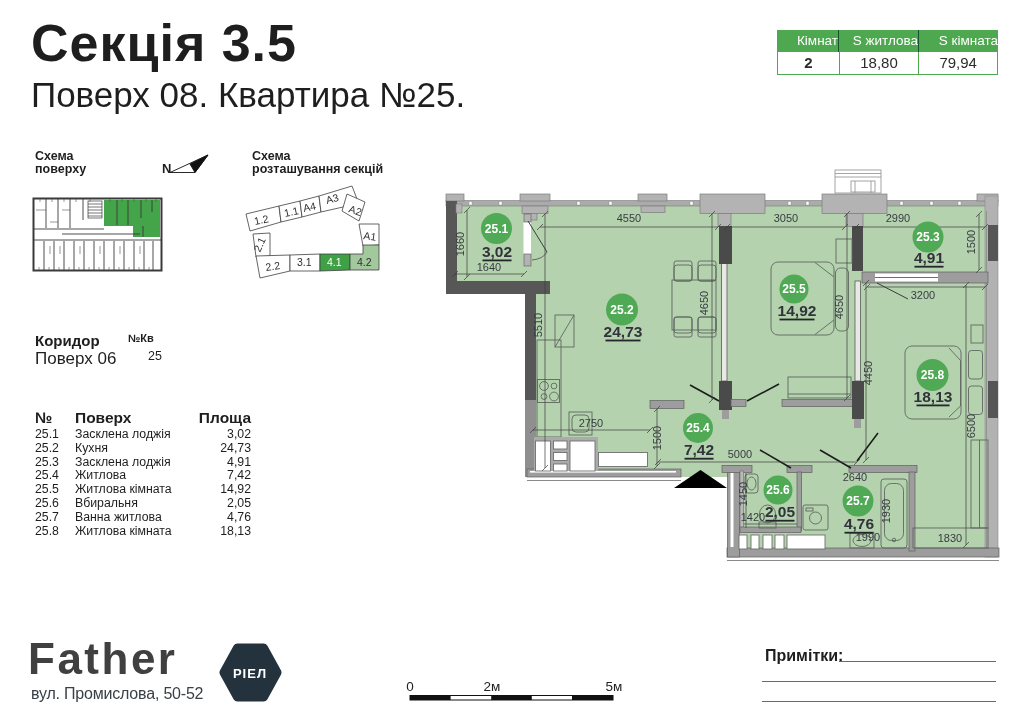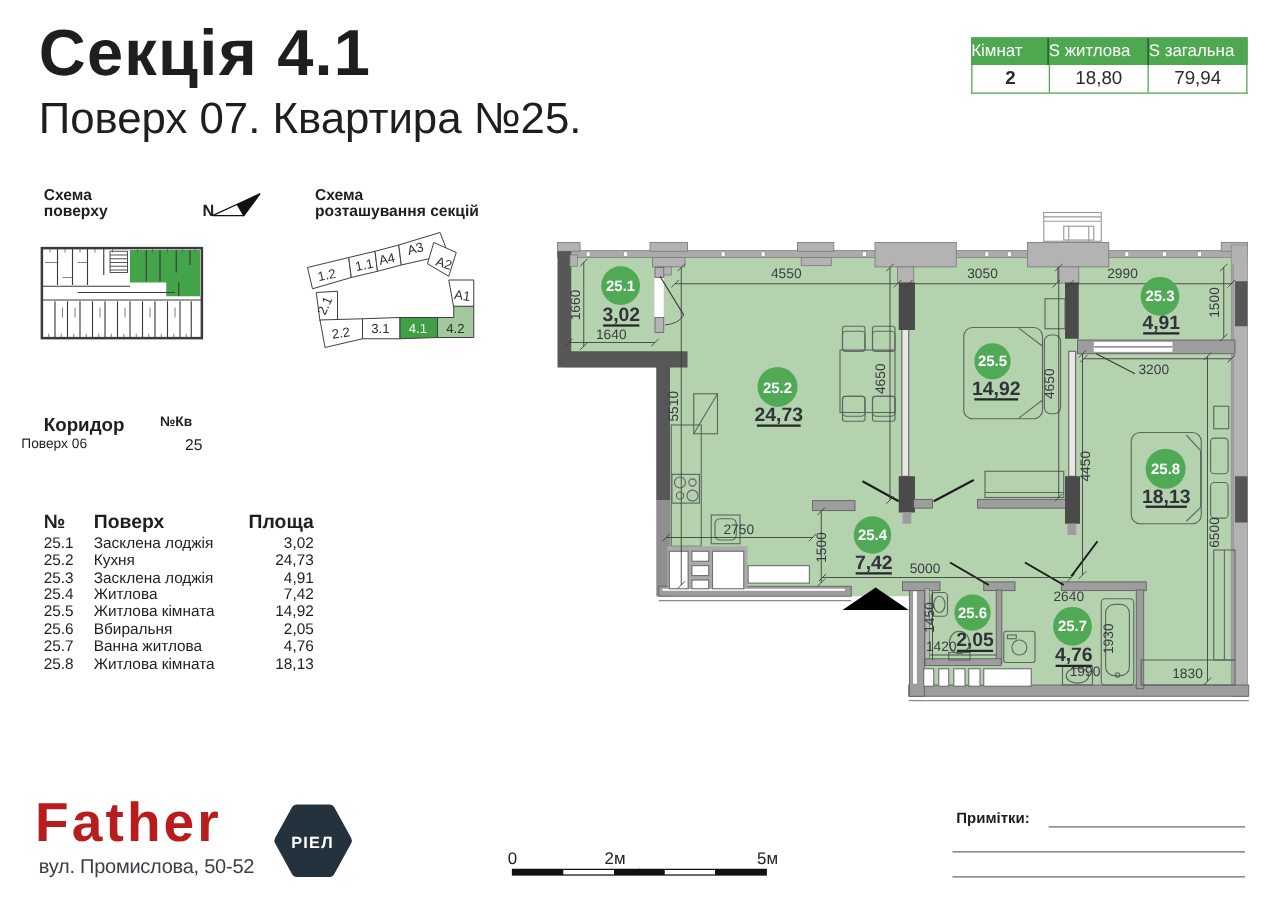--- a/index.html
+++ b/index.html
@@ -8,46 +8,46 @@
 .b{font-weight:bold}
 #plansvg{position:absolute;left:0;top:0}
 .dim{font-size:11px;fill:#383c42}
 .area{font-size:15.5px;fill:#30343a;font-weight:bold}
 .circtxt{font-size:12px;fill:#fff;font-weight:bold}
 .seclbl{font-size:10.5px;fill:#2e2e2e}
 </style>
 </head>
 <body>
 
-<div class="abs b" style="left:31px;top:13px;font-size:52px;letter-spacing:1px">Секція 4.1</div>
-
-<div class="abs" style="left:31px;top:75px;font-size:35px">Поверх 07. Квартира №25.</div>
+<div class="abs b" style="left:31px;top:13px;font-size:52px;letter-spacing:1px">Секція 3.5</div>
+
+<div class="abs" style="left:31px;top:75px;font-size:35px">Поверх 08. Квартира №25.</div>
 
 <div class="abs" style="left:777px;top:30px;width:221px;font-size:13.5px">
-<div style="display:flex;height:22px;line-height:22px;text-align:left;color:#fff;background:#14532d">
+<div style="display:flex;height:22px;line-height:22px;text-align:right;color:#fff;background:#14532d">
 <div style="width:61px;background:#4da84f;margin-right:1px">Кімнат</div>
 <div style="width:79px;background:#4da84f;margin-right:1px">S житлова</div>
-<div style="width:79px;background:#4da84f">S загальна</div>
+<div style="width:79px;background:#4da84f">S кімната</div>
 </div>
 <div style="display:flex;height:22px;line-height:22px;text-align:center;color:#2c2c2c;font-size:15px;border:1px solid #4da84f;border-top:none">
 <div style="width:61px;border-right:1px solid #4da84f;font-weight:bold">2</div>
 <div style="width:79px;border-right:1px solid #4da84f">18,80</div>
 <div style="width:78px">79,94</div>
 </div>
 </div>
 
 <div class="abs b" style="left:35px;top:150px;font-size:12.5px;line-height:12.5px">Схема<br>поверху</div>
 
 <div class="abs b" style="left:252px;top:150px;font-size:12.5px;line-height:12.5px">Схема<br>розташування секцій</div>
 
 <div class="abs b" style="left:162px;top:161px;font-size:13px">N</div>
 
 <div class="abs b" style="left:35px;top:332px;font-size:15px">Коридор</div>
 <div class="abs b" style="left:128px;top:332px;font-size:11px">№Кв</div>
-<div class="abs" style="left:17px;top:349px;font-size:11px">Поверх 06</div>
+<div class="abs" style="left:35px;top:349px;font-size:17px">Поверх 06</div>
 <div class="abs" style="left:148px;top:349px;font-size:12.5px">25</div>
 
 <div class="abs" style="left:35px;top:409px;width:216px">
 <div style="display:flex;font-size:15.5px;font-weight:bold;height:22px">
 <div style="width:40px">№</div>
       <div style="flex:1">Поверх</div>
       <div>Площа</div>
 </div>
 <div id="roomrows" style="font-size:12.3px;line-height:13.8px;margin-top:-3px">
 <div style="display:flex">
@@ -86,25 +86,25 @@
         <div>4,76</div>
       </div>
 <div style="display:flex">
         <div style="width:40px">25.8</div>
         <div style="flex:1">Житлова кімната</div>
         <div>18,13</div>
       </div>
 </div>
 </div>
 
-<div class="abs b" style="left:28px;top:634px;font-size:44px;color:#b91c1c;letter-spacing:2.5px">Father</div>
+<div class="abs b" style="left:28px;top:634px;font-size:44px;color:#404040;letter-spacing:2.5px">Father</div>
 
 <div class="abs" style="left:31px;top:685px;font-size:16px;color:#3a4047;letter-spacing:-0.2px">вул. Промислова, 50-52</div>
 
-<div class="abs b" style="left:765px;top:647px;font-size:12px">Примітки:</div>
+<div class="abs b" style="left:765px;top:647px;font-size:16px">Примітки:</div>
 
 <div class="abs" style="left:839px;top:661px;width:157px;border-top:1px solid #6a6a6a"></div>
 
 <div class="abs" style="left:762px;top:681px;width:234px;border-top:1px solid #6a6a6a"></div>
 
 <div class="abs" style="left:762px;top:701px;width:234px;border-top:1px solid #6a6a6a"></div>
 
 <svg id="plansvg" width="1024" height="724" viewBox="0 0 1024 724">
 
 <g stroke="#3a3a3a" fill="none" stroke-width="1">

